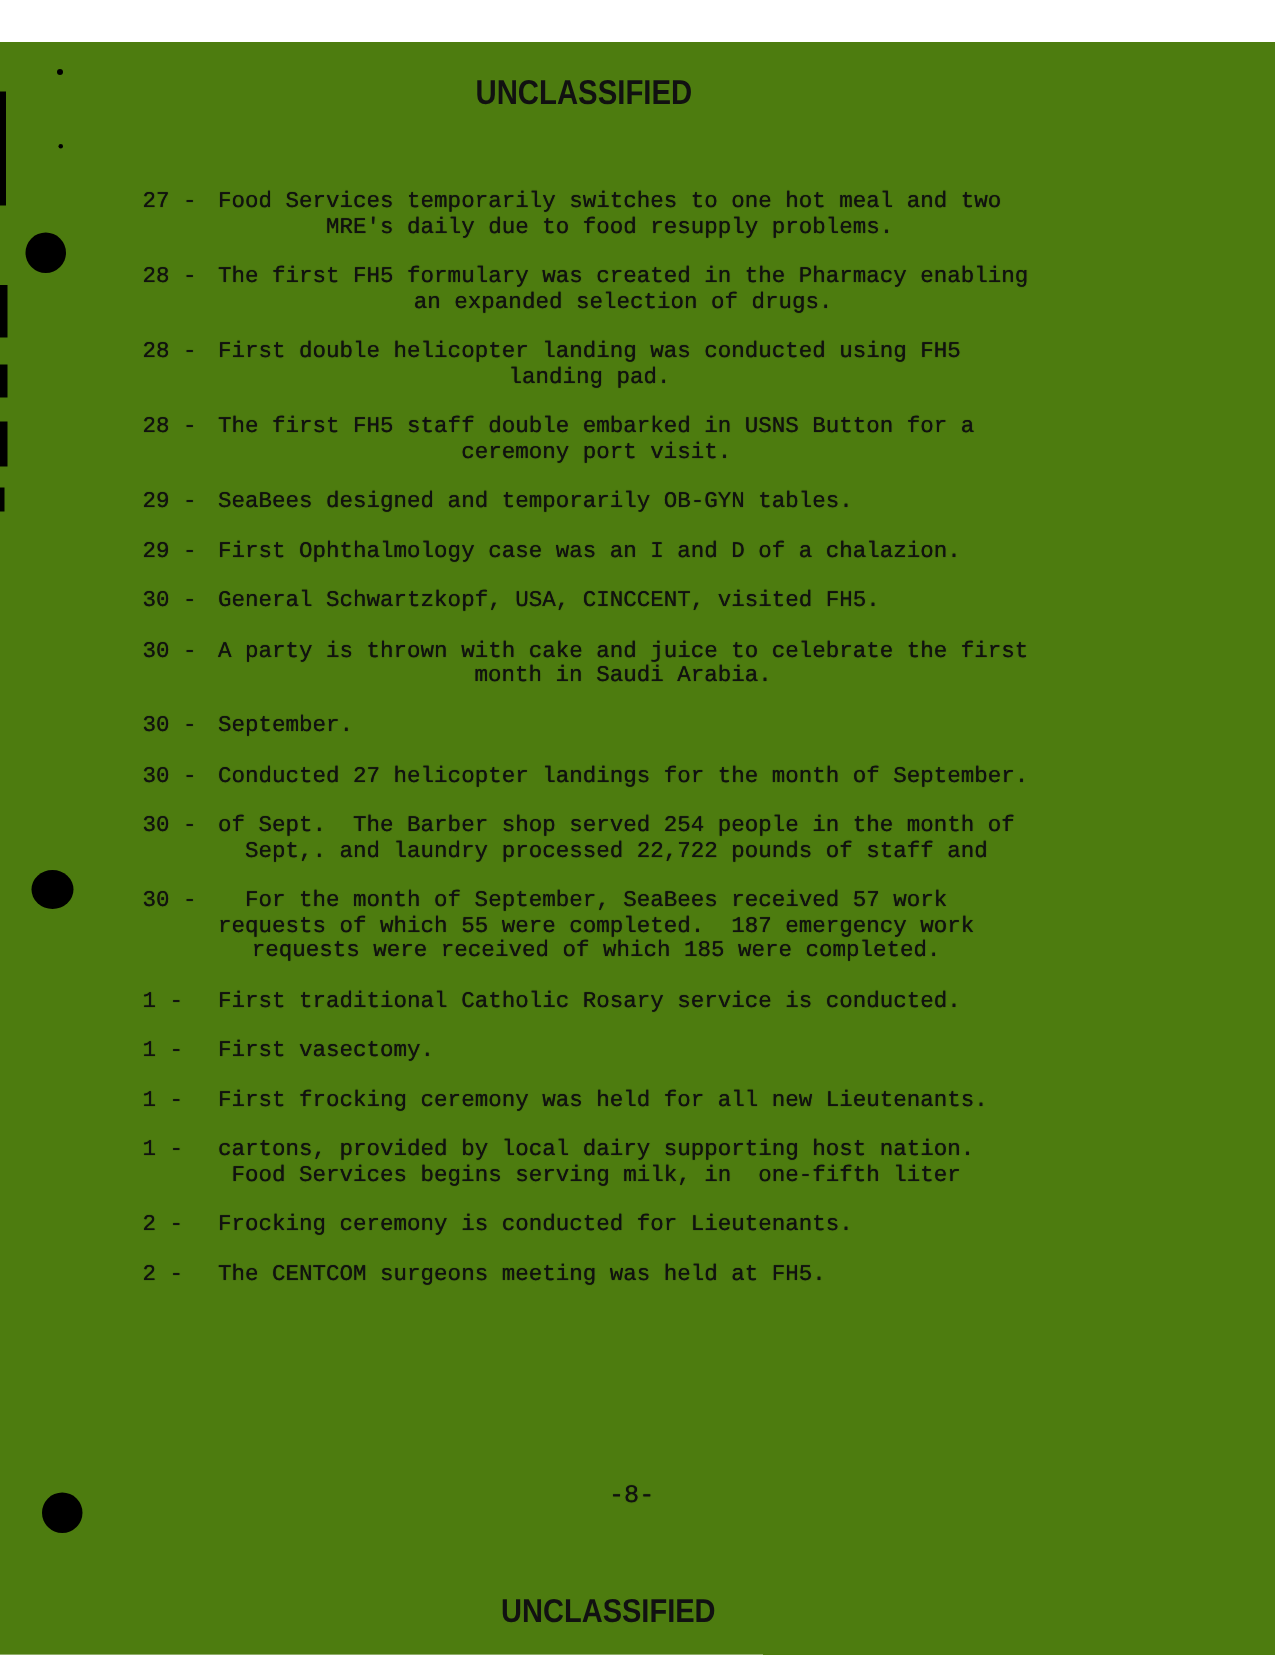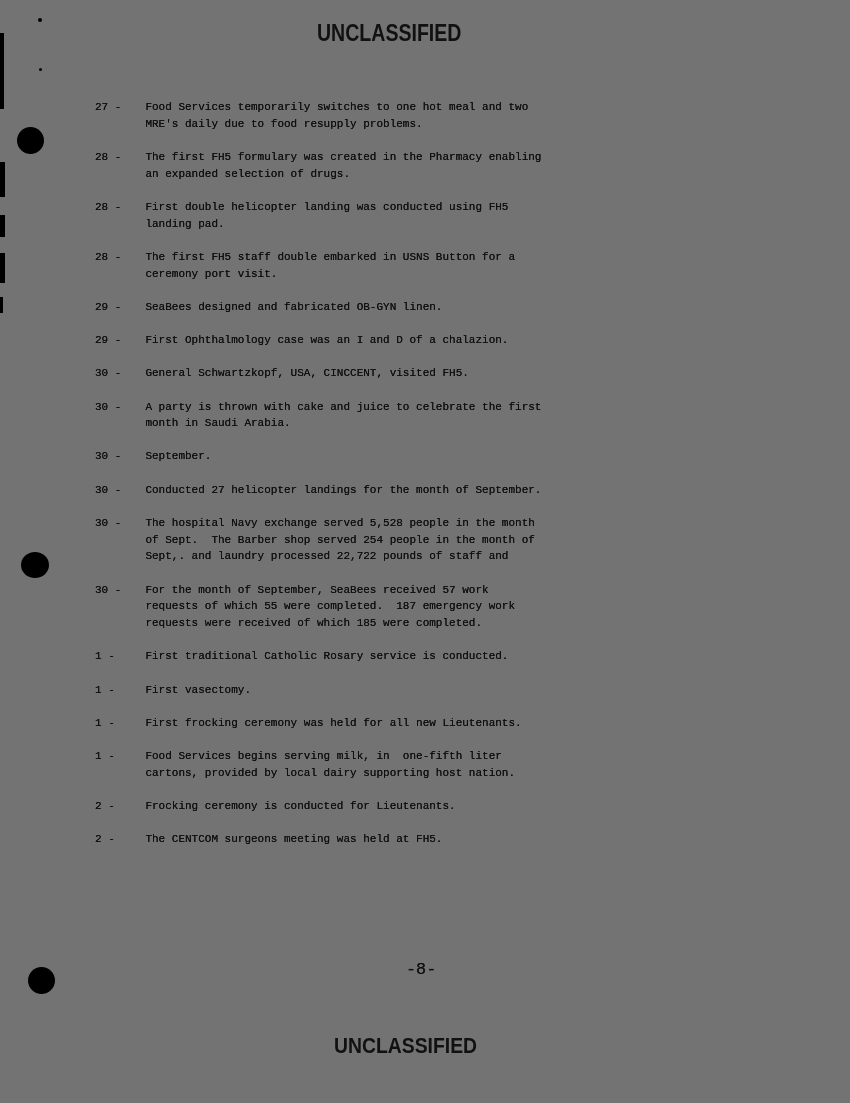--- a/index.html
+++ b/index.html
@@ -4,42 +4,42 @@
 <style>
   html,body{margin:0;padding:0;}
   body{
     width:850px;height:1103px;
     background:#ffffff;
     font-family:"Liberation Mono","DejaVu Sans Mono",monospace;
     color:#111111;
     position:relative;
     overflow:hidden;
   }
-  .page{position:absolute;inset:0;background:#737373;}
+  .page{position:absolute;inset:0;background:#4d7c0f;margin-top:28px;}
 
   
   .classification{
     position:absolute;
     font-family:"Liberation Sans","DejaVu Sans",sans-serif;
     font-weight:bold;
     white-space:nowrap;
     color:#111;
   }
   #cls-top{left:317px;top:20px;font-size:23px;transform:scaleX(.85);transform-origin:left top;}
   #cls-bottom{left:334px;top:1033px;font-size:22px;transform:scaleX(.88);transform-origin:left top;}
 
   
   .doc-body{
     position:absolute;left:95px;top:99px;width:700px;
-    font-size:11px;line-height:16.8px;
+    font-size:15px;line-height:16.8px;
     text-shadow:0 0 .6px rgba(0,0,0,.85);
   }
   .entry{display:flex;margin-bottom:16.4px;}
   .entry .num{flex:0 0 50.4px;white-space:pre;}
-  .entry .lines{white-space:pre;}
+  .entry .lines{white-space:pre;text-align:center;}
   .month-heading{
     font-weight:bold;
     text-decoration:underline;
     margin-bottom:16.4px;
     white-space:pre;
   }
 
   .pagenum{
     position:absolute;left:406px;top:962px;
     font-size:16.8px;line-height:16.8px;
@@ -92,21 +92,21 @@
         <div class="entry">
           <span class="num">28 -</span>
           <div class="lines"><div>First double helicopter landing was conducted using FH5</div><div>landing pad.</div></div>
         </div>
         <div class="entry">
           <span class="num">28 -</span>
           <div class="lines"><div>The first FH5 staff double embarked in USNS Button for a</div><div>ceremony port visit.</div></div>
         </div>
         <div class="entry">
           <span class="num">29 -</span>
-          <div class="lines"><div>SeaBees designed and fabricated OB-GYN linen.</div></div>
+          <div class="lines"><div>SeaBees designed and temporarily OB-GYN tables.</div></div>
         </div>
         <div class="entry">
           <span class="num">29 -</span>
           <div class="lines"><div>First Ophthalmology case was an I and D of a chalazion.</div></div>
         </div>
         <div class="entry">
           <span class="num">30 -</span>
           <div class="lines"><div>General Schwartzkopf, USA, CINCCENT, visited FH5.</div></div>
         </div>
         <div class="entry">
@@ -116,21 +116,21 @@
         <div class="entry">
           <span class="num">30 -</span>
           <div class="lines"><div>September.</div></div>
         </div>
         <div class="entry">
           <span class="num">30 -</span>
           <div class="lines"><div>Conducted 27 helicopter landings for the month of September.</div></div>
         </div>
         <div class="entry">
           <span class="num">30 -</span>
-          <div class="lines"><div>The hospital Navy exchange served 5,528 people in the month</div><div>of Sept.  The Barber shop served 254 people in the month of</div><div>Sept,. and laundry processed 22,722 pounds of staff and</div></div>
+          <div class="lines"><div>of Sept.  The Barber shop served 254 people in the month of</div><div>Sept,. and laundry processed 22,722 pounds of staff and</div></div>
         </div>
         <div class="entry">
           <span class="num">30 -</span>
           <div class="lines"><div>For the month of September, SeaBees received 57 work</div><div>requests of which 55 were completed.  187 emergency work</div><div>requests were received of which 185 were completed.</div></div>
         </div>
       </div>
     <div id="entries-october">
         <div class="entry">
           <span class="num">1 -</span>
           <div class="lines"><div>First traditional Catholic Rosary service is conducted.</div></div>
@@ -138,21 +138,21 @@
         <div class="entry">
           <span class="num">1 -</span>
           <div class="lines"><div>First vasectomy.</div></div>
         </div>
         <div class="entry">
           <span class="num">1 -</span>
           <div class="lines"><div>First frocking ceremony was held for all new Lieutenants.</div></div>
         </div>
         <div class="entry">
           <span class="num">1 -</span>
-          <div class="lines"><div>Food Services begins serving milk, in  one-fifth liter</div><div>cartons, provided by local dairy supporting host nation.</div></div>
+          <div class="lines"><div>cartons, provided by local dairy supporting host nation.</div><div>Food Services begins serving milk, in  one-fifth liter</div></div>
         </div>
         <div class="entry">
           <span class="num">2 -</span>
           <div class="lines"><div>Frocking ceremony is conducted for Lieutenants.</div></div>
         </div>
         <div class="entry">
           <span class="num">2 -</span>
           <div class="lines"><div>The CENTCOM surgeons meeting was held at FH5.</div></div>
         </div>
       </div>

